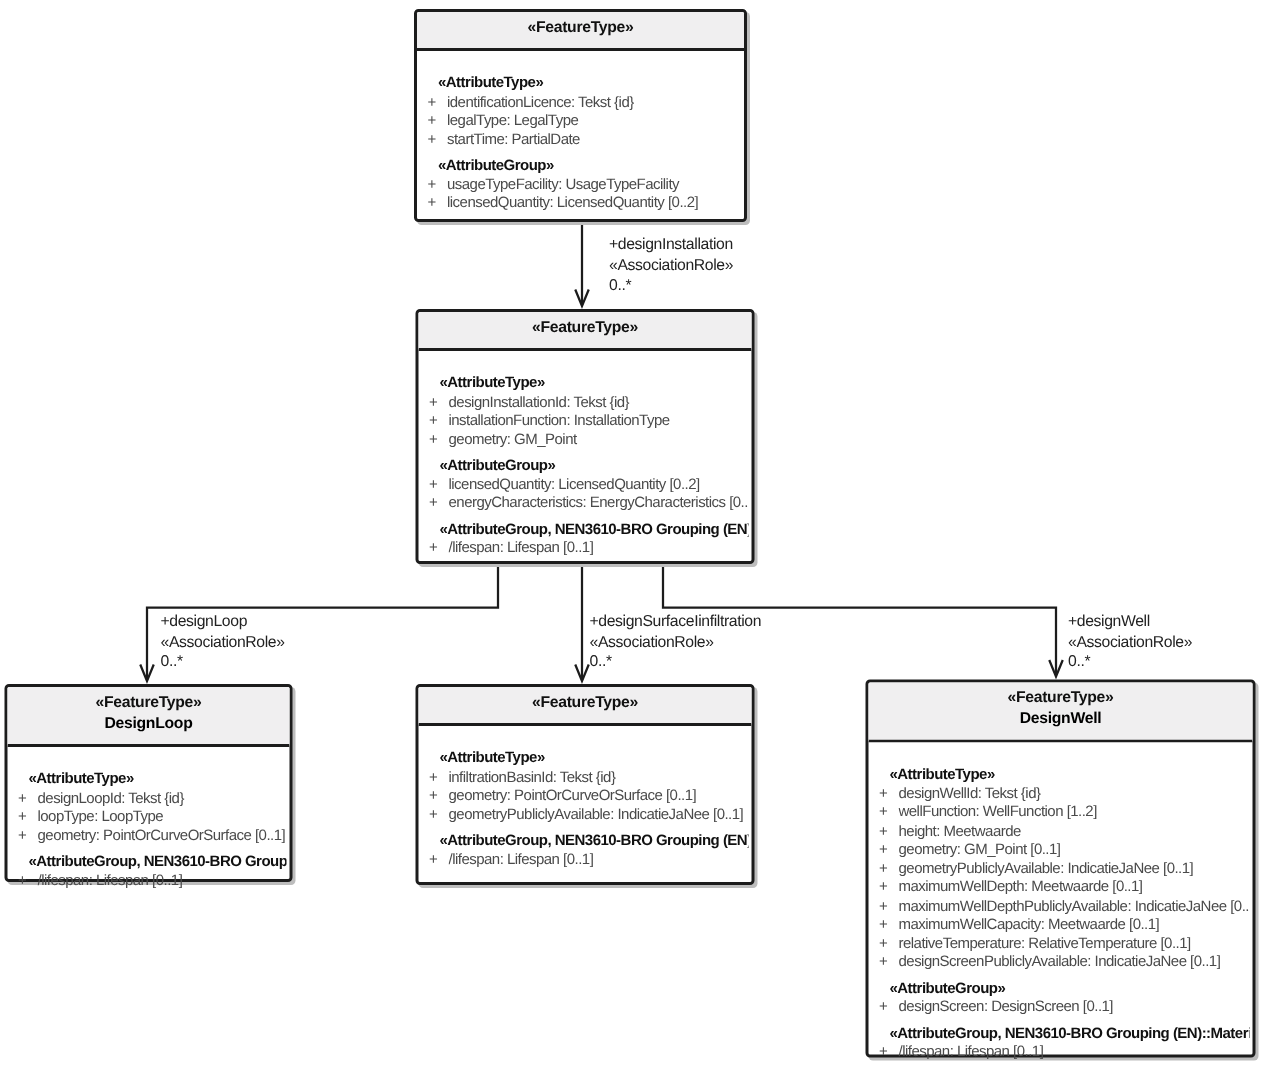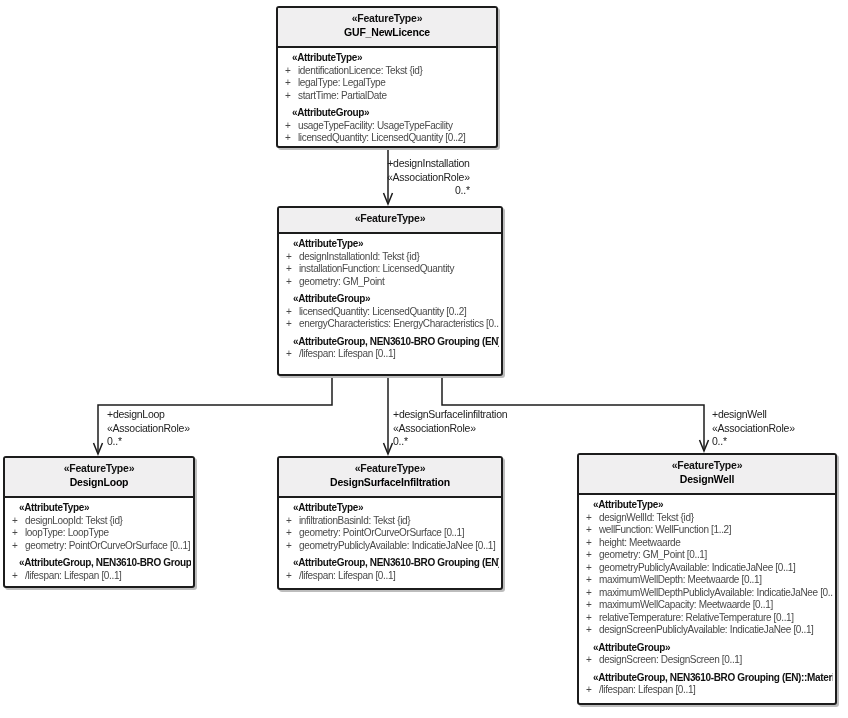--- a/index.html
+++ b/index.html
@@ -4,21 +4,21 @@
 <style>
   html,body{margin:0;padding:0;background:#ffffff;}
   #canvas{position:relative;width:848px;height:718px;background:#ffffff;overflow:hidden;
           font-family:"Liberation Sans",sans-serif;}
   .uml-class{position:absolute;box-sizing:border-box;background:#ffffff;
              border:2px solid #1c1c1c;border-radius:3px;box-shadow:2px 2px 0 #bdbdbd;}
   .uml-title{background:#f0eff0;border-bottom:2px solid #1c1c1c;text-align:center;
              padding:4px 2px 7px;border-radius:1px 1px 0 0;}
   .uml-stereotype{font-size:10.5px;font-weight:bold;color:#111;line-height:13px;letter-spacing:-0.2px;}
   .uml-name{font-size:10.5px;font-weight:bold;color:#000;line-height:14px;letter-spacing:-0.2px;}
-  .uml-body{padding:4px 2px 2px 4px;overflow:hidden;}
+  .uml-body{padding:16px 2px 2px 4px;overflow:hidden;}
   .sect{margin-top:5px;}
   .sect:first-child{margin-top:0;}
   .shead{font-size:10px;font-weight:bold;color:#111;margin-left:10px;line-height:12.5px;
          letter-spacing:-0.35px;white-space:nowrap;overflow:hidden;}
   .row{display:flex;font-size:10px;color:#4a4a4a;line-height:12.5px;
        letter-spacing:-0.35px;white-space:nowrap;overflow:hidden;}
   .vis{flex:none;width:13px;padding-left:3px;color:#4a4a4a;}
   .atext{flex:1 1 auto;overflow:hidden;}
   .assoc-label{position:absolute;font-size:10.5px;color:#222;line-height:13.5px;letter-spacing:-0.25px;}
   .assoc-label div{white-space:nowrap;}
@@ -41,21 +41,20 @@
       <polyline points="383.5,443 388,454 392.5,443"></polyline>
 
       <path d="M442 376 L442 405 L704 405 L704 450"></path>
       <polyline points="699.5,440 704,451 708.5,440"></polyline>
     </g>
   </svg>
 
   <div class="uml-class" style="left:276px;top:6px;width:222px;height:142px;">
     <div class="uml-title">
       <div class="uml-stereotype">«FeatureType»</div>
-      <div class="uml-name">GUF_NewLicence</div>
     </div>
     <div class="uml-body">
       <div class="sect">
         <div class="shead">«AttributeType»</div>
         <div class="row">
             <span class="vis">+</span>
             <span class="atext">identificationLicence: Tekst {id}</span>
           </div>
         <div class="row">
             <span class="vis">+</span>
@@ -86,21 +85,21 @@
     </div>
     <div class="uml-body">
       <div class="sect">
         <div class="shead">«AttributeType»</div>
         <div class="row">
             <span class="vis">+</span>
             <span class="atext">designInstallationId: Tekst {id}</span>
           </div>
         <div class="row">
             <span class="vis">+</span>
-            <span class="atext">installationFunction: LicensedQuantity</span>
+            <span class="atext">installationFunction: InstallationType</span>
           </div>
         <div class="row">
             <span class="vis">+</span>
             <span class="atext">geometry: GM_Point</span>
           </div>
       </div>
       <div class="sect">
         <div class="shead">«AttributeGroup»</div>
         <div class="row">
             <span class="vis">+</span>
@@ -148,21 +147,20 @@
             <span class="vis">+</span>
             <span class="atext">/lifespan: Lifespan [0..1]</span>
           </div>
       </div>
     </div>
   </div>
 
   <div class="uml-class" style="left:277px;top:456px;width:226px;height:134px;">
     <div class="uml-title">
       <div class="uml-stereotype">«FeatureType»</div>
-      <div class="uml-name">DesignSurfaceInfiltration</div>
     </div>
     <div class="uml-body">
       <div class="sect">
         <div class="shead">«AttributeType»</div>
         <div class="row">
             <span class="vis">+</span>
             <span class="atext">infiltrationBasinId: Tekst {id}</span>
           </div>
         <div class="row">
             <span class="vis">+</span>
@@ -242,21 +240,21 @@
       <div class="sect">
         <div class="shead">«AttributeGroup, NEN3610-BRO Grouping (EN)::Material lif…</div>
         <div class="row">
             <span class="vis">+</span>
             <span class="atext">/lifespan: Lifespan [0..1]</span>
           </div>
       </div>
     </div>
   </div>
 
-  <div class="assoc-label" style="left:387px;top:157px;text-align:right;">
+  <div class="assoc-label" style="left:406px;top:157px;">
     <div>+designInstallation</div>
     <div>«AssociationRole»</div>
     <div>0..*</div>
   </div>
 
   <div class="assoc-label" style="left:107px;top:408px;">
     <div>+designLoop</div>
     <div>«AssociationRole»</div>
     <div>0..*</div>
   </div>

